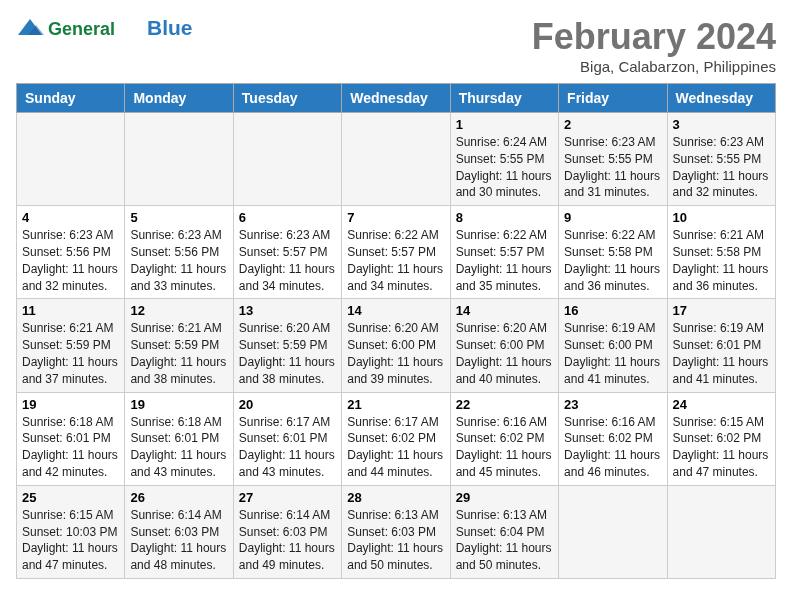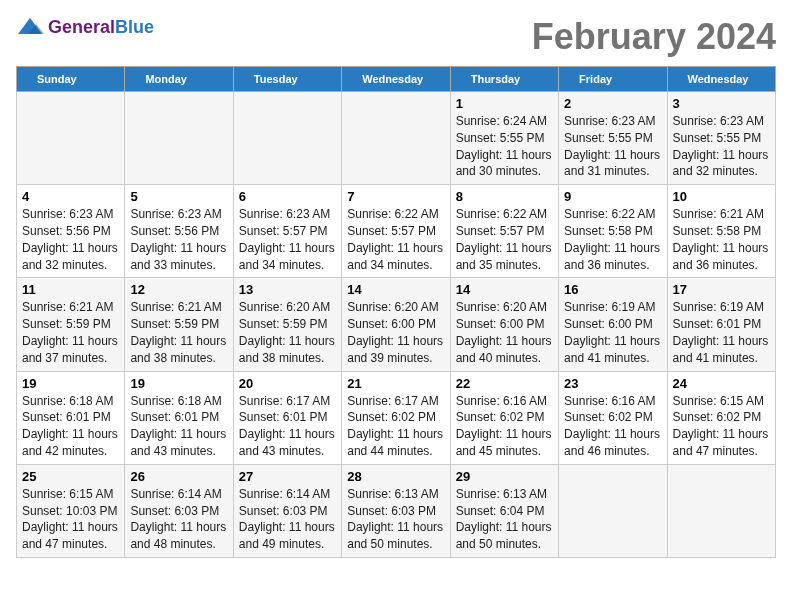--- a/index.html
+++ b/index.html
@@ -17,26 +17,27 @@
       margin-bottom: 8px;
     }
     .logo {
       display: flex;
       align-items: center;
       gap: 4px;
     }
     .logo-text-general {
       font-size: 18px;
       font-weight: bold;
-      color: #701a75;
+      color: #15803d;
     }
     .logo-text-blue {
-      font-size: 18px;
+      font-size: 21px;
       font-weight: bold;
       color: #2a7abf;
+      padding-left: 32px;
     }
     .logo-icon {
       width: 28px;
       height: 22px;
     }
     .title-area {
       text-align: right;
     }
     .main-title {
       font-size: 36px;
@@ -50,23 +51,23 @@
     table {
       width: 100%;
       border-collapse: collapse;
       font-size: 11px;
     }
     thead tr {
       background-color: #2a7abf;
       color: #fff;
     }
     thead th {
-      padding: 6px 20px;
+      padding: 6px 8px;
       text-align: left;
-      font-size: 11px;
+      font-size: 14px;
       font-weight: bold;
       border: 1px solid #aaa;
     }
     tbody td {
       vertical-align: top;
       padding: 4px 5px;
       border: 1px solid #ccc;
       min-height: 80px;
       height: 90px;
       width: calc(100% / 7);
@@ -97,20 +98,21 @@
     <svg class="logo-icon" viewBox="0 0 28 22" xmlns="http://www.w3.org/2000/svg">
       <polygon points="14,2 26,18 2,18" fill="#2a7abf"></polygon>
       <polygon points="20,8 28,18 12,18" fill="#1a5a9f" opacity="0.5"></polygon>
     </svg>
     <div>
       <span class="logo-text-general">General</span><span class="logo-text-blue">Blue</span>
     </div>
   </div>
   <div class="title-area">
     <div class="main-title">February 2024</div>
+    <div class="subtitle">Biga, Calabarzon, Philippines</div>
   </div>
 </div>
 
 <table>
   <thead>
     <tr>
 
     <th>Sunday</th>
         <th>Monday</th>
         <th>Tuesday</th>

